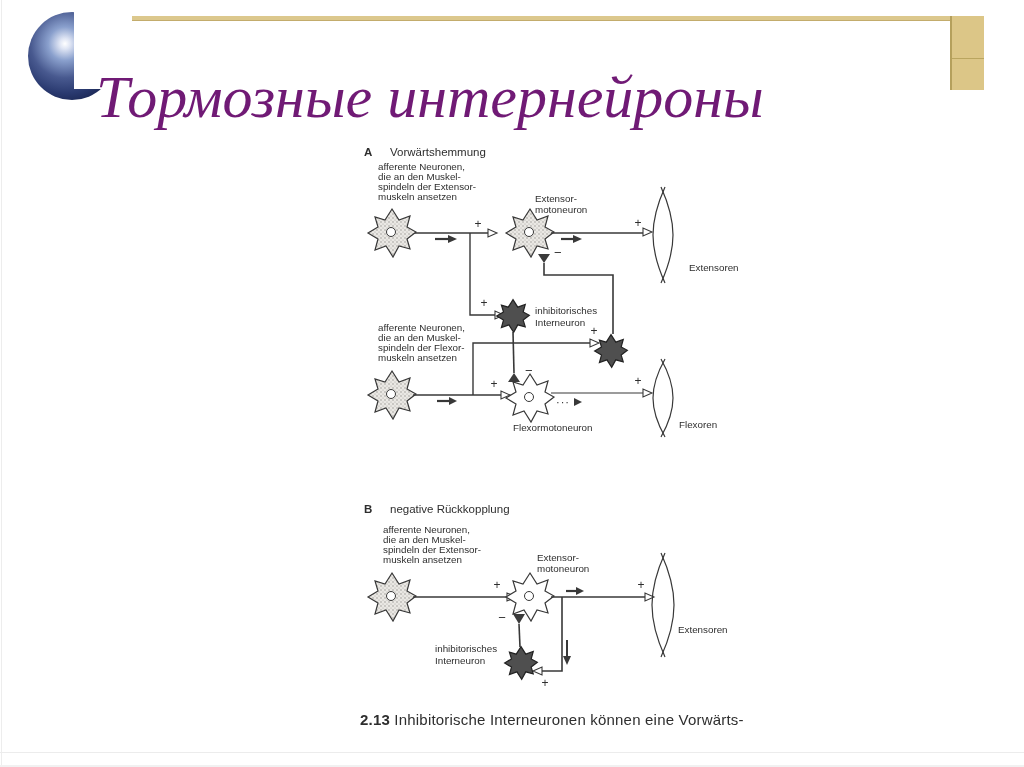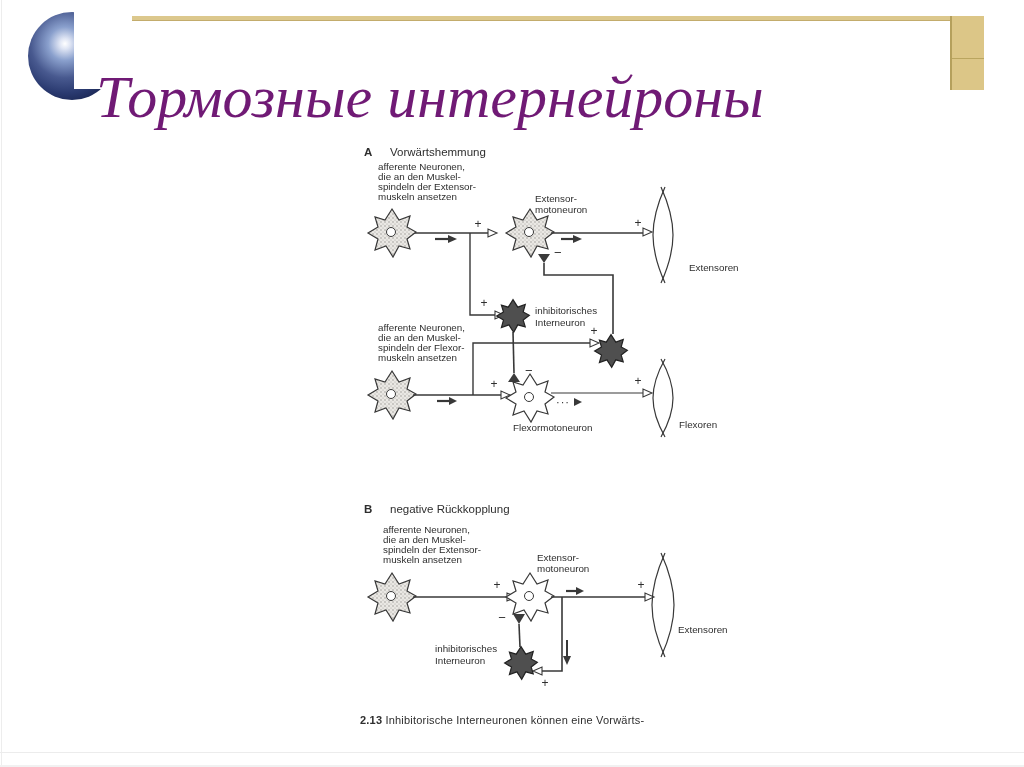--- a/index.html
+++ b/index.html
@@ -27,21 +27,21 @@
   .figure{position:absolute;left:345px;top:135px;width:420px;height:622px;}
   svg text{font-family:"Liberation Sans",sans-serif;fill:#2e2e2e;}
   .lbl{font-size:9.8px;}
   .hd{font-size:11.5px;}
   .hd-tag{font-size:11.5px;font-weight:bold;}
   .sign{font-size:12px;}
   .minus{font-size:13px;}
 
   
   .caption{position:absolute;left:360px;top:711px;width:404px;height:28px;overflow:hidden;
-           font-size:11px;line-height:18px;color:#2e2e2e;letter-spacing:.2px;}
+           font-size:15px;line-height:18px;color:#2e2e2e;letter-spacing:.2px;}
   .caption b{font-weight:bold;}
 </style>
 </head>
 <body>
 
 <div class="stage">
   <div class="edge-left"></div>
   <div class="edge-bottom"></div>
   <div class="edge-bottom2"></div>
 

